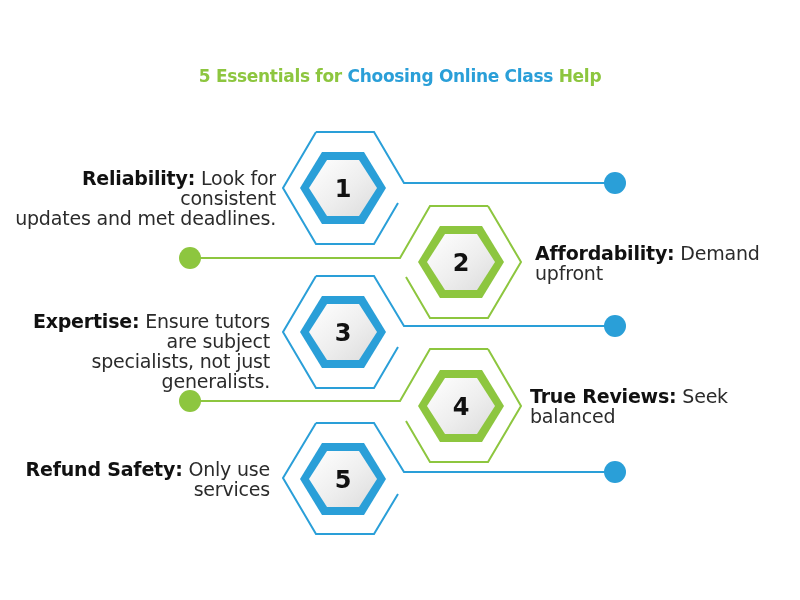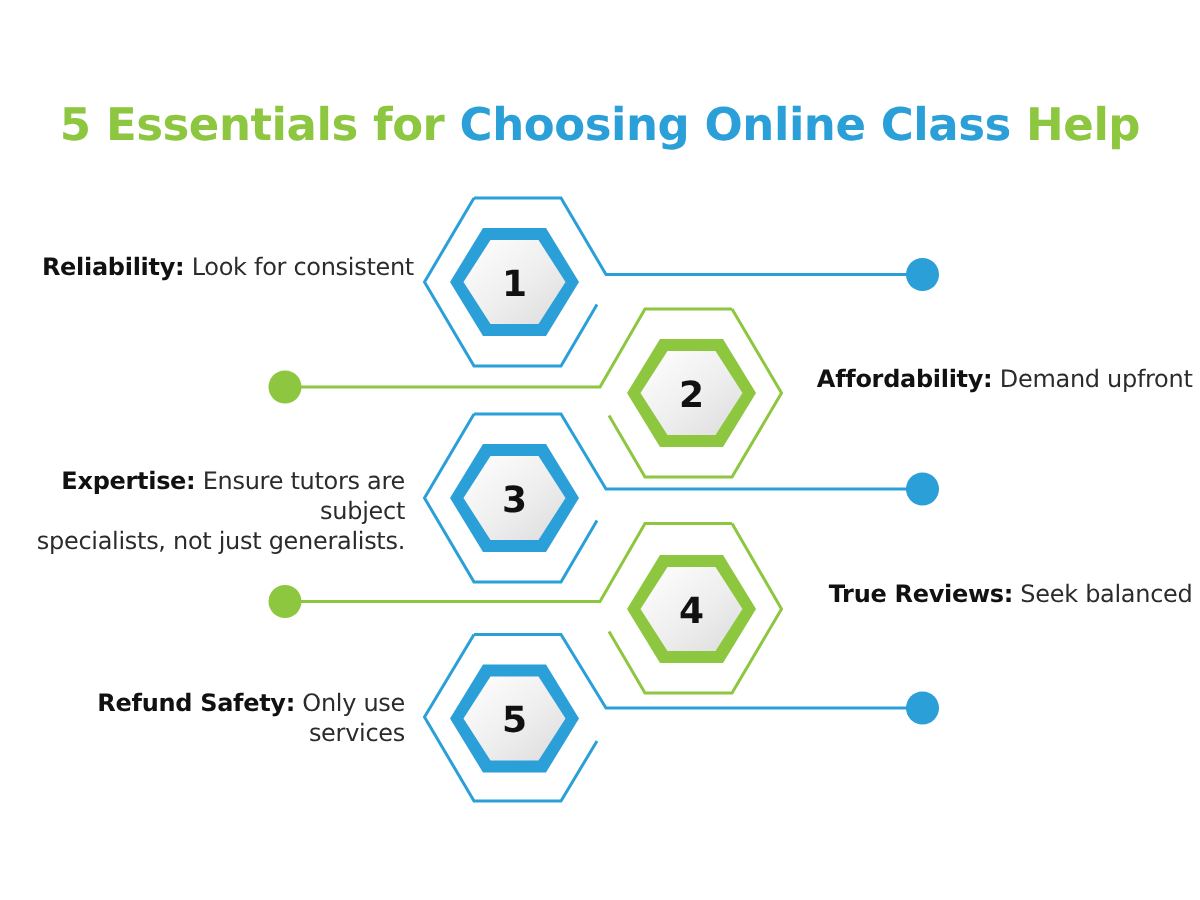--- a/index.html
+++ b/index.html
@@ -3,32 +3,32 @@
 <meta charset="utf-8">
 <style>
   html, body { margin: 0; padding: 0; }
   body {
     width: 800px; height: 600px; background: #ffffff; position: relative; overflow: hidden;
     font-family: "Liberation Sans", "DejaVu Sans", sans-serif;
   }
   .title {
     position: absolute; top: 66px; left: 0; width: 800px; text-align: center;
     font-family: "DejaVu Sans", "Liberation Sans", sans-serif;
-    font-weight: bold; font-size: 30px; letter-spacing: -0.3px;
+    font-weight: bold; font-size: 17px; letter-spacing: -0.3px;
   }
   .title .green { color: #8dc63f; }
   .title .blue { color: #2a9fd8; }
   svg.diagram { position: absolute; left: 0; top: 0; }
   .desc {
-    position: absolute; font-size: 16px; line-height: 20px; color: #2b2b2b;
+    position: absolute; font-size: 19px; line-height: 20px; color: #2b2b2b;
     font-family: "DejaVu Sans", "Liberation Sans", sans-serif; letter-spacing: -0.2px;
   }
   .desc b { color: #111; font-weight: bold; }
   .desc.left { text-align: right; }
-  .desc.right { text-align: right; }
+  .desc.right { text-align: left; }
   .num {
     font-family: "DejaVu Sans", "Liberation Sans", sans-serif; font-weight: bold; font-size: 24px; fill: #111;
   }
 </style>
 </head>
 <body>
 
 <div class="title">
   <span class="green">5 Essentials for </span><span class="blue">Choosing Online Class</span><span class="green"> Help</span>
 </div>
@@ -83,20 +83,21 @@
     <path d="M 316 423 L 283 478 L 316 534 L 374 534 L 398 494" fill="none" stroke="#2a9fd8" stroke-width="2"></path>
     <circle cx="615" cy="472" r="11" fill="#2a9fd8"></circle>
     <polygon points="322,443 364,443 386,479 364,515 322,515 300,479" fill="#2a9fd8"></polygon>
     <polygon points="327,451 359,451 377,479 359,507 327,507 309,479" fill="url(#hexfill)"></polygon>
     <text class="num" x="343" y="488" text-anchor="middle">5</text>
   </g>
 </svg>
 
 <div class="desc left" style="right:524px; top:168px; width:270px;">
   <b>Reliability:</b><span> Look for consistent</span><br>
+  <span>updates and met deadlines.</span>
 </div>
 
 <div class="desc right" style="left:535px; top:243px; width:260px;">
   <b>Affordability:</b><span> Demand upfront</span><br>
 </div>
 
 <div class="desc left" style="right:530px; top:311px; width:270px;">
   <b>Expertise:</b><span> Ensure tutors are subject</span><br>
   <span>specialists, not just generalists.</span>
 </div>

